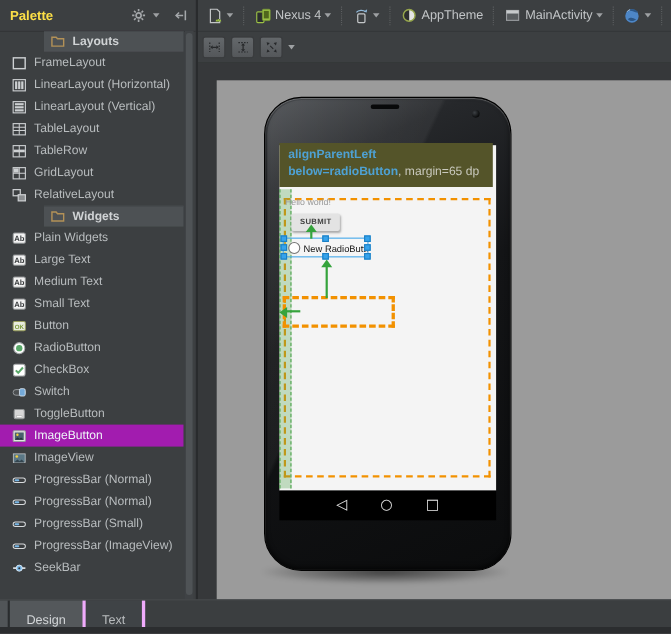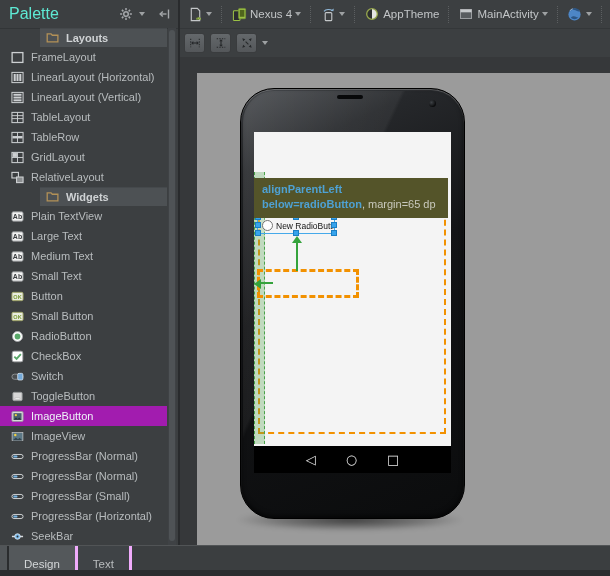--- a/index.html
+++ b/index.html
@@ -6,21 +6,21 @@
   body{width:610px;height:576px;overflow:hidden;background:#2b2b2b;
        font-family:"Liberation Sans","DejaVu Sans",sans-serif;
        -webkit-font-smoothing:antialiased;}
   .app{position:relative;width:610px;height:576px;background:#3c3f41;}
 
   
   .palette{position:absolute;left:0;top:0;width:180px;bottom:31px;background:#3c3f41;
            border-right:2px solid #292b2d;box-sizing:border-box;}
   .palette-header{height:28px;display:flex;align-items:center;padding:0 6px 0 9px;
                   border-bottom:1px solid #323537;}
-  .palette-title{font-size:16px;color:#5eead4;flex:1;}
+  .palette-title{font-size:12px;color:#fde047;flex:1;font-weight:bold;}
   .ph-icons{display:flex;align-items:center;gap:5px;}
   .icon16{width:16px;height:16px;display:inline-flex;align-items:center;justify-content:center;}
   .chev{width:0;height:0;border-left:3.5px solid transparent;border-right:3.5px solid transparent;
         border-top:4px solid #9ea1a3;display:inline-block;}
   .palette-list{position:absolute;left:0;top:28px;right:11px;bottom:0;overflow:hidden;}
   .pal-section-header{height:19px;display:flex;align-items:center;gap:6px;padding-left:6px;
                       background:#4d5154;border-top:1px solid #45494c;box-sizing:border-box;margin-left:40px;}
   .pal-sec-label{font-size:11px;font-weight:bold;color:#d0d3d5;}
   .pal-item{height:20px;display:flex;align-items:center;gap:6px;padding-left:10px;cursor:default;}
   .pal-item.selected{background:#a21caf;}
@@ -87,21 +87,21 @@
     border:3px dashed #f29100;box-sizing:border-box;z-index:4;}
   .gline-v{position:absolute;width:2px;background:#35a33c;z-index:6;}
   .ghead-up{position:absolute;width:0;height:0;border-left:5px solid transparent;
     border-right:5px solid transparent;border-bottom:7px solid #35a33c;z-index:6;}
   .gline-h{position:absolute;height:2px;background:#35a33c;z-index:6;}
   .ghead-left{position:absolute;width:0;height:0;border-top:5px solid transparent;
     border-bottom:5px solid transparent;border-right:7px solid #35a33c;z-index:6;}
 
   
   .tooltip{position:absolute;left:57px;top:57px;width:194px;box-sizing:border-box;
-    background:#545429;padding:4px 8px 6px 8px;z-index:10;margin-top:48px;}
+    background:#545429;padding:4px 8px 6px 8px;z-index:10;}
   .tt-line{font-size:11px;line-height:15px;white-space:nowrap;}
   .tt-blue{color:#4ea1d3;font-weight:bold;}
   .tt-rest{color:#c9c9bd;}
 
   
   .footer{position:absolute;left:0;right:0;bottom:0;height:31px;background:#313335;
           border-top:1px solid #515456;box-sizing:border-box;}
   .tabrow{height:24px;background:#3b3e40;display:flex;align-items:stretch;}
   .tabstub{width:7px;background:#515558;border-right:2px solid #2a2c2e;}
   .ftab{display:flex;align-items:flex-end;padding:0 15px;font-size:11.5px;color:#b9bcbe;
@@ -221,21 +221,21 @@
           </span>
           <span class="pal-sec-label">Widgets</span>
         </div>
         <div class="pal-item">
           <span class="pal-icon">
             <svg width="13" height="13" viewBox="0 0 14 14">
               <rect x="1" y="2" width="12" height="10" rx="1.5" fill="#f2f2f2" stroke="#8f9294"></rect>
               <text x="7" y="10" text-anchor="middle" font-size="7.5" font-weight="bold" fill="#3a3d3f">Ab</text>
             </svg>
           </span>
-          <span class="pal-label">Plain TextView</span>
+          <span class="pal-label">Plain Widgets</span>
         </div>
         <div class="pal-item">
           <span class="pal-icon">
             <svg width="13" height="13" viewBox="0 0 14 14">
               <rect x="1" y="2" width="12" height="10" rx="1.5" fill="#f2f2f2" stroke="#8f9294"></rect>
               <text x="7" y="10" text-anchor="middle" font-size="7.5" font-weight="bold" fill="#3a3d3f">Ab</text>
             </svg>
           </span>
           <span class="pal-label">Large Text</span>
         </div>
@@ -258,29 +258,20 @@
           <span class="pal-label">Small Text</span>
         </div>
         <div class="pal-item">
           <span class="pal-icon">
             <svg width="13" height="13" viewBox="0 0 14 14">
               <rect x="1" y="2.5" width="12" height="9" rx="1.5" fill="#e9ecdf" stroke="#9aa05e"></rect>
               <text x="7" y="9.5" text-anchor="middle" font-size="6" font-weight="bold" fill="#7a9a36">OK</text>
             </svg>
           </span>
           <span class="pal-label">Button</span>
-        </div>
-        <div class="pal-item">
-          <span class="pal-icon">
-            <svg width="13" height="13" viewBox="0 0 14 14">
-              <rect x="1" y="2.5" width="12" height="9" rx="1.5" fill="#e9ecdf" stroke="#9aa05e"></rect>
-              <text x="7" y="9.5" text-anchor="middle" font-size="6" font-weight="bold" fill="#7a9a36">OK</text>
-            </svg>
-          </span>
-          <span class="pal-label">Small Button</span>
         </div>
         <div class="pal-item">
           <span class="pal-icon">
             <svg width="13" height="13" viewBox="0 0 14 14">
               <circle cx="7" cy="7" r="5.4" fill="#fff" stroke="#a6a9ab"></circle>
               <circle cx="7" cy="7" r="3.1" fill="#59a869"></circle>
             </svg>
           </span>
           <span class="pal-label">RadioButton</span>
         </div>
@@ -359,21 +350,21 @@
           </span>
           <span class="pal-label">ProgressBar (Small)</span>
         </div>
         <div class="pal-item">
           <span class="pal-icon">
             <svg width="13" height="13" viewBox="0 0 14 14">
               <rect x="1" y="4.8" width="12" height="4.4" rx="2.2" fill="#3a3d3f" stroke="#d7dadc" stroke-width="1"></rect>
               <rect x="2.4" y="6" width="4.6" height="2" rx="1" fill="#79b8e8"></rect>
             </svg>
           </span>
-          <span class="pal-label">ProgressBar (Horizontal)</span>
+          <span class="pal-label">ProgressBar (ImageView)</span>
         </div>
         <div class="pal-item">
           <span class="pal-icon">
             <svg width="13" height="13" viewBox="0 0 14 14">
               <path d="M1 7h12" stroke="#d7dadc" stroke-width="1.6"></path>
               <circle cx="7" cy="7" r="3" fill="#79b8e8" stroke="#e8f2fa" stroke-width=".8"></circle>
               <circle cx="7" cy="7" r="1" fill="#2b2d2f"></circle>
             </svg>
           </span>
           <span class="pal-label">SeekBar</span>

